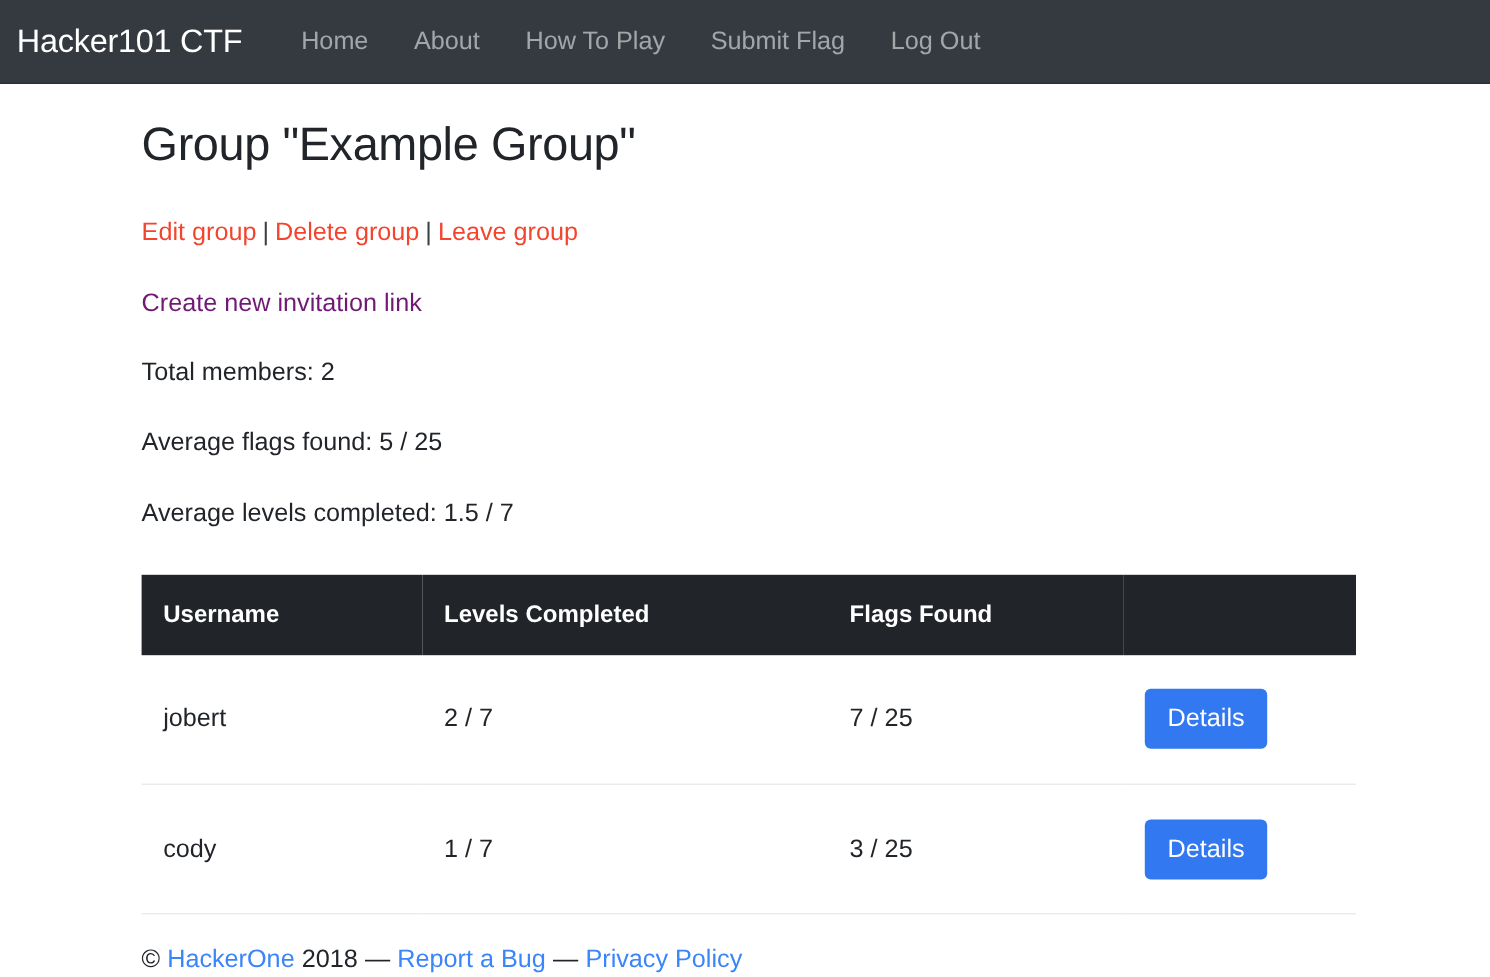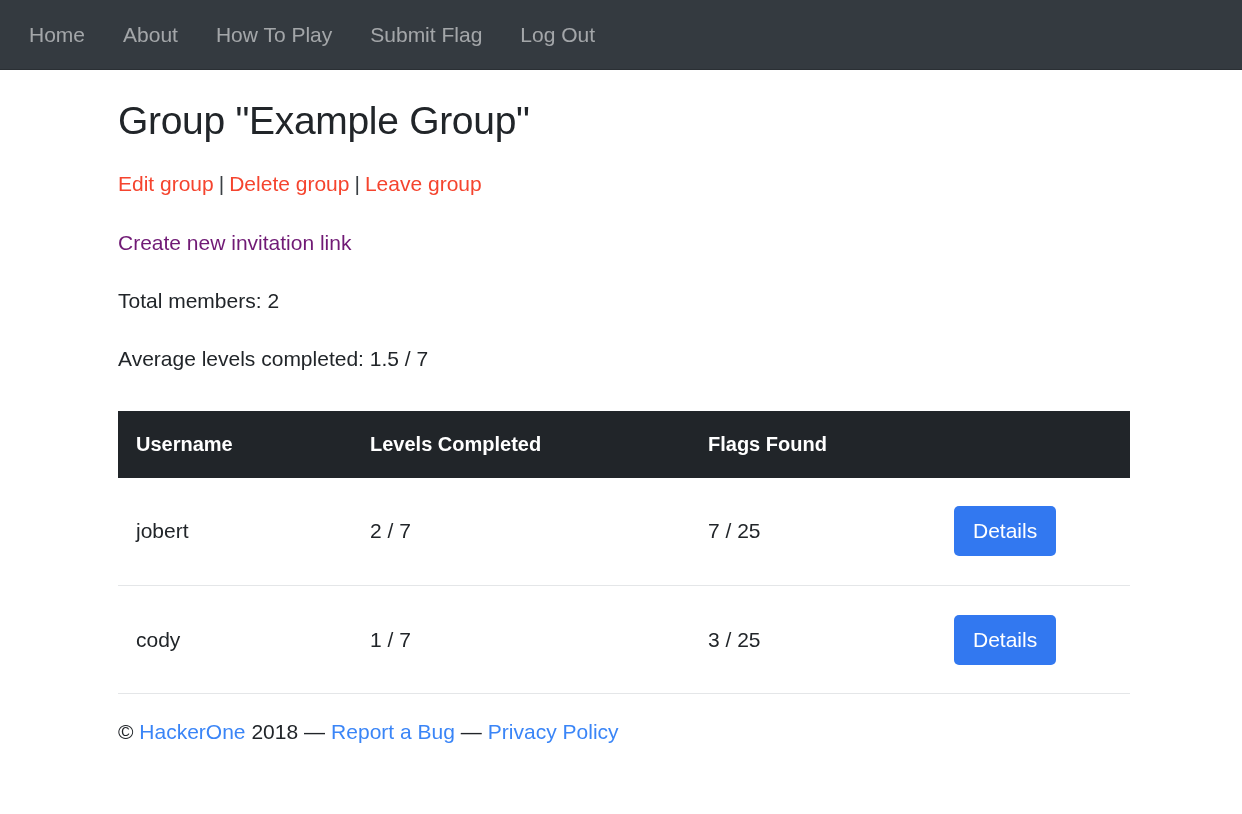--- a/index.html
+++ b/index.html
@@ -58,21 +58,21 @@
   .page-title {
     font-size: 39px;
     font-weight: 400;
     color: #212529;
     margin: 28px 0 0 0;
     line-height: 1.2;
     letter-spacing: -0.3px;
   }
 
   .action-links {
-    margin-top: 26px;
+    margin-top: 36px;
     font-size: 21px;
     line-height: 1.2;
     color: #212529;
   }
   .action-links a {
     color: #f5442e;
     text-decoration: none;
   }
   .sep { color: #3a3f44; padding: 0 5px; }
 
@@ -146,20 +146,21 @@
   .footer a {
     color: #3a85f7;
     text-decoration: none;
   }
   .footer .dash { padding: 0 6px; color: #212529; }
 </style>
 </head>
 <body>
 
 <div class="navbar">
+  <a href="#" class="brand">Hacker101 CTF</a>
   <div class="nav-links">
     <a href="#" class="nav-link">Home</a>
     <a href="#" class="nav-link">About</a>
     <a href="#" class="nav-link">How To Play</a>
     <a href="#" class="nav-link">Submit Flag</a>
     <a href="#" class="nav-link">Log Out</a>
   </div>
 </div>
 
 <div class="container">
@@ -168,20 +169,21 @@
 
   <div class="action-links">
     <a href="#">Edit group</a><span class="sep">|</span><a href="#">Delete group</a><span class="sep">|</span><a href="#">Leave group</a>
   </div>
 
   <div class="invite-row">
     <a href="#">Create new invitation link</a>
   </div>
 
   <div class="stat-line">Total members: 2</div>
+  <div class="stat-line">Average flags found: 5 / 25</div>
   <div class="stat-line">Average levels completed: 1.5 / 7</div>
 
   <table class="members-table">
     <thead>
       <tr>
         <th class="col-user">Username</th>
         <th class="col-levels">Levels Completed</th>
         <th class="col-flags">Flags Found</th>
         <th class="col-action"></th>
       </tr>

